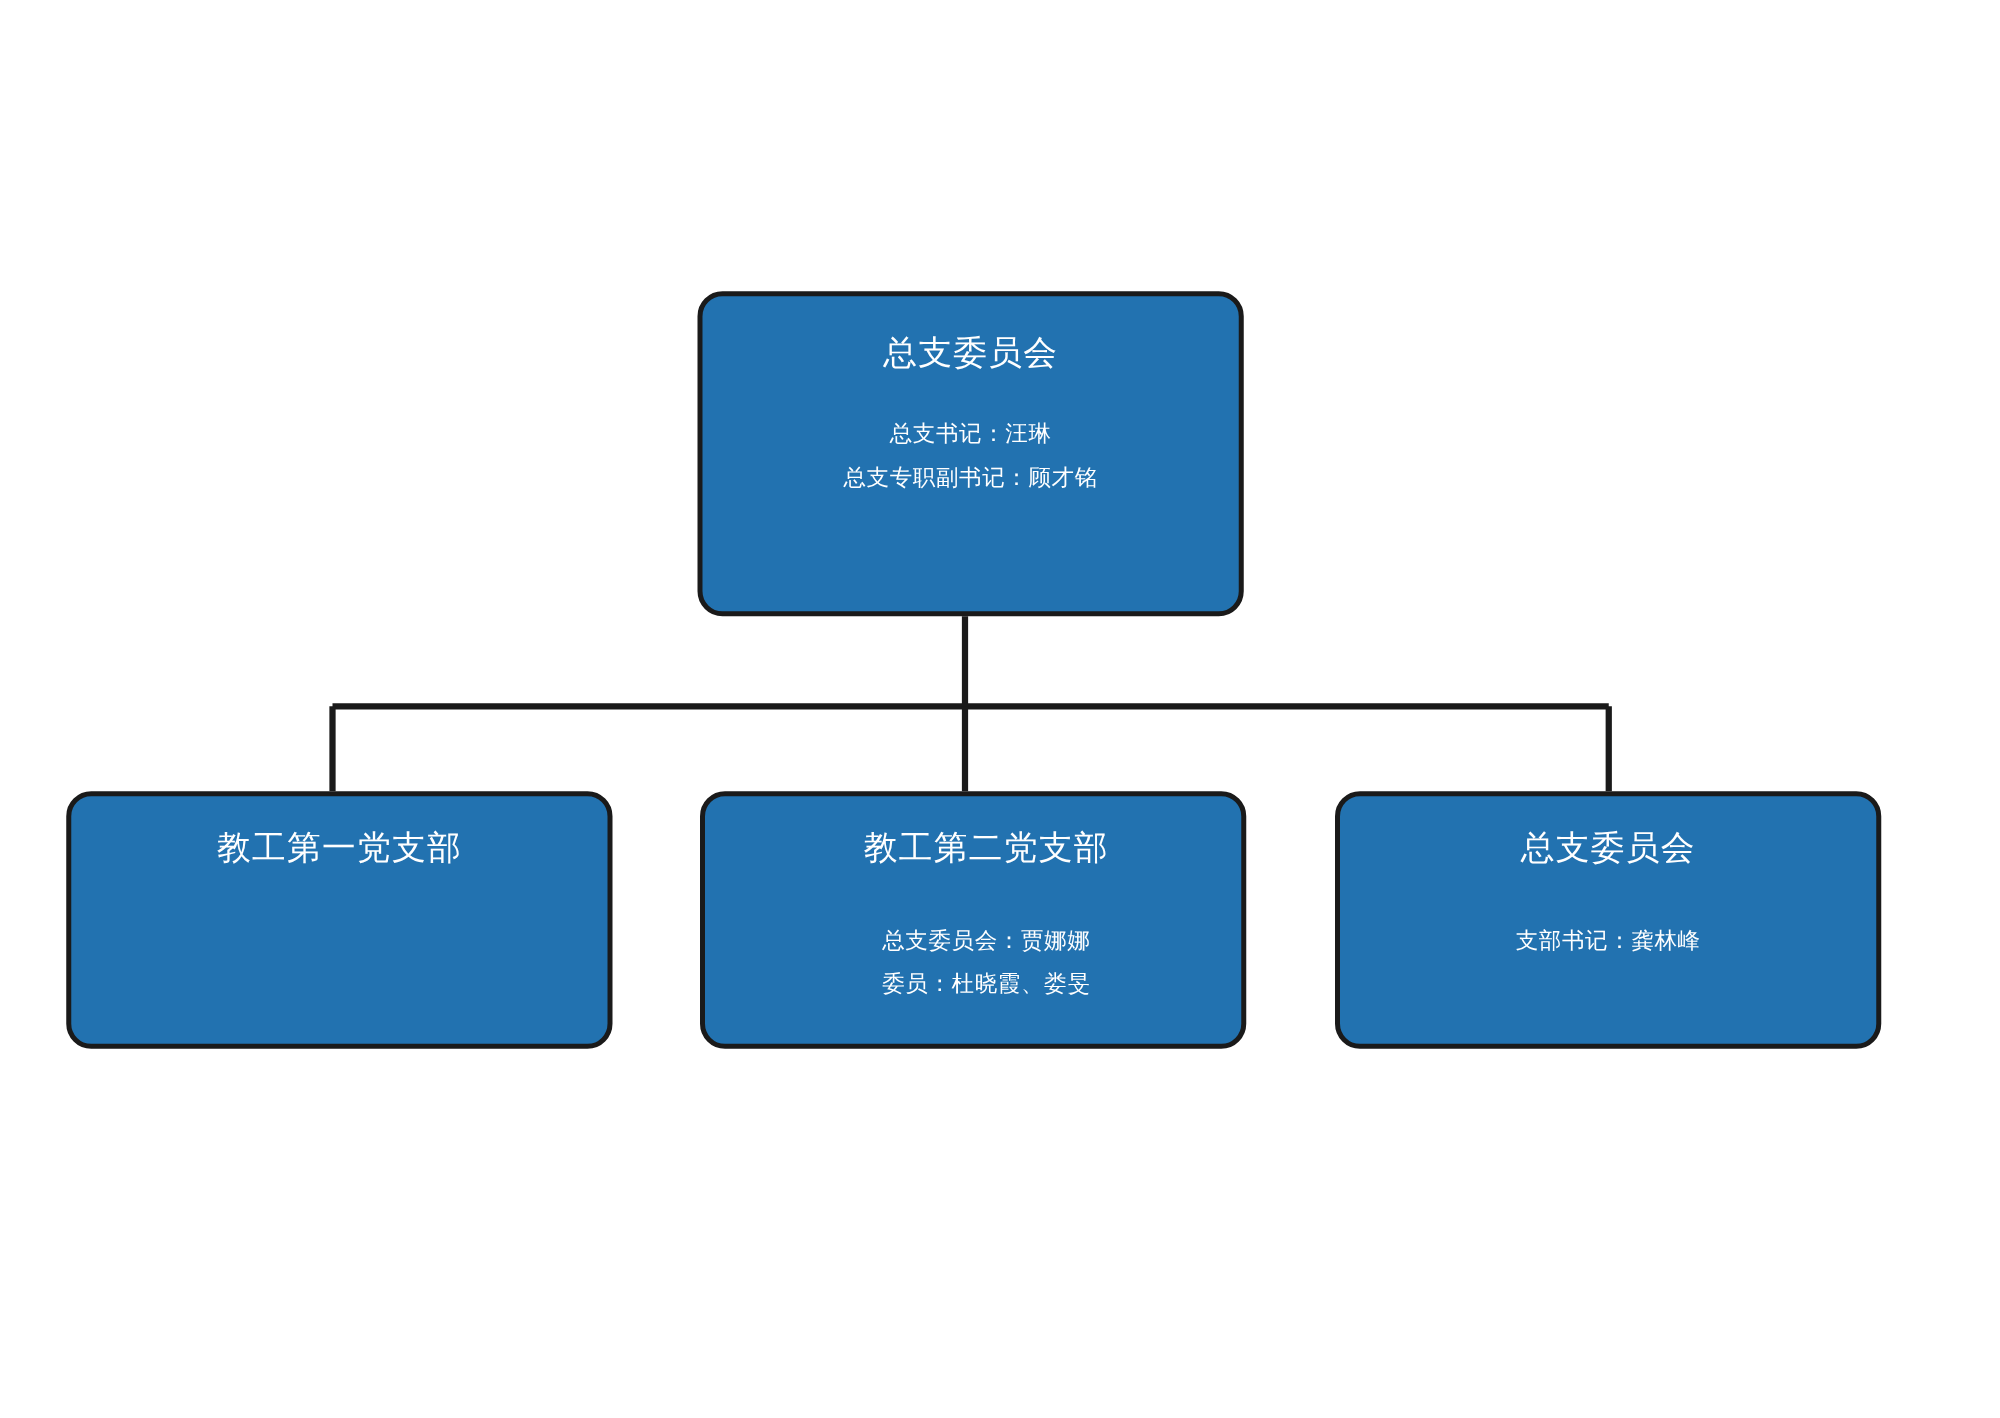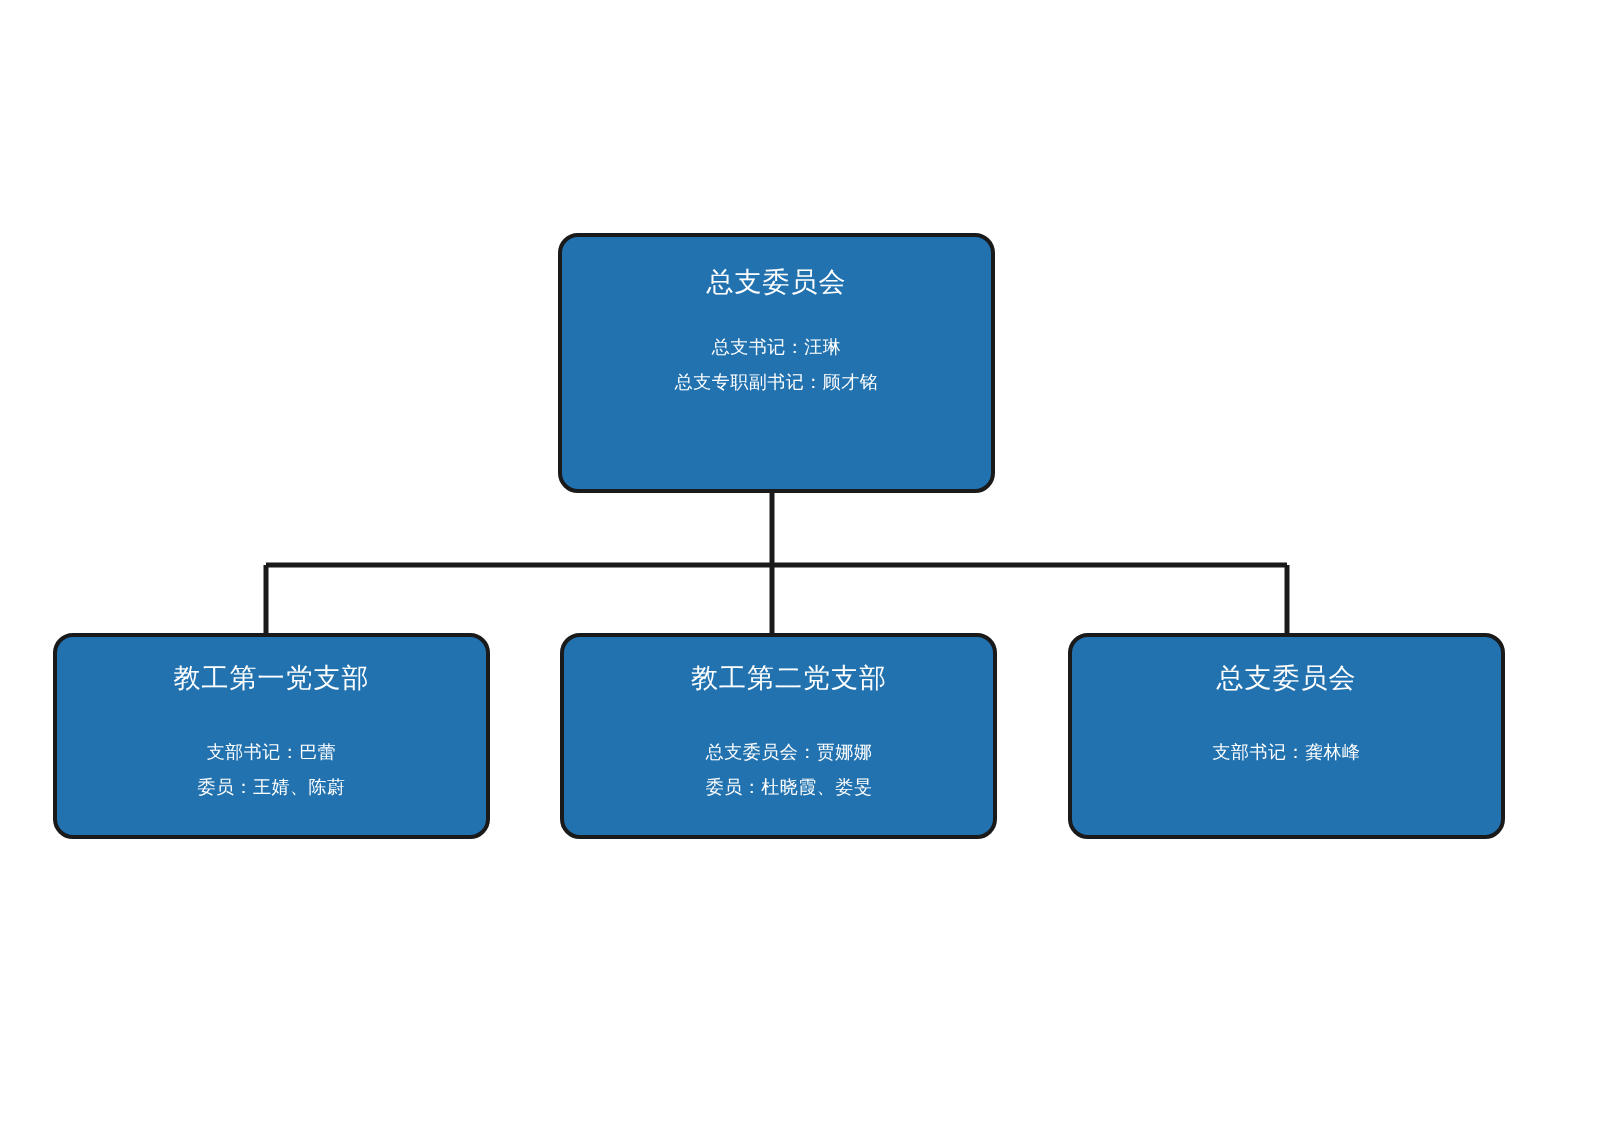--- a/index.html
+++ b/index.html
@@ -96,24 +96,20 @@
   <div class="node node-root">
     <div class="node-title">总支委员会</div>
     <div class="node-body">
       <div class="node-line">总支书记：汪琳</div>
       <div class="node-line">总支专职副书记：顾才铭</div>
     </div>
   </div>
 
   <div class="node node-child node-child-1">
     <div class="node-title">教工第一党支部</div>
-    <div class="node-body">
-      <div class="node-line">支部书记：巴蕾</div>
-      <div class="node-line">委员：王婧、陈蔚</div>
-    </div>
   </div>
 
   <div class="node node-child node-child-2">
     <div class="node-title">教工第二党支部</div>
     <div class="node-body">
       <div class="node-line">总支委员会：贾娜娜</div>
       <div class="node-line">委员：杜晓霞、娄旻</div>
     </div>
   </div>
 

